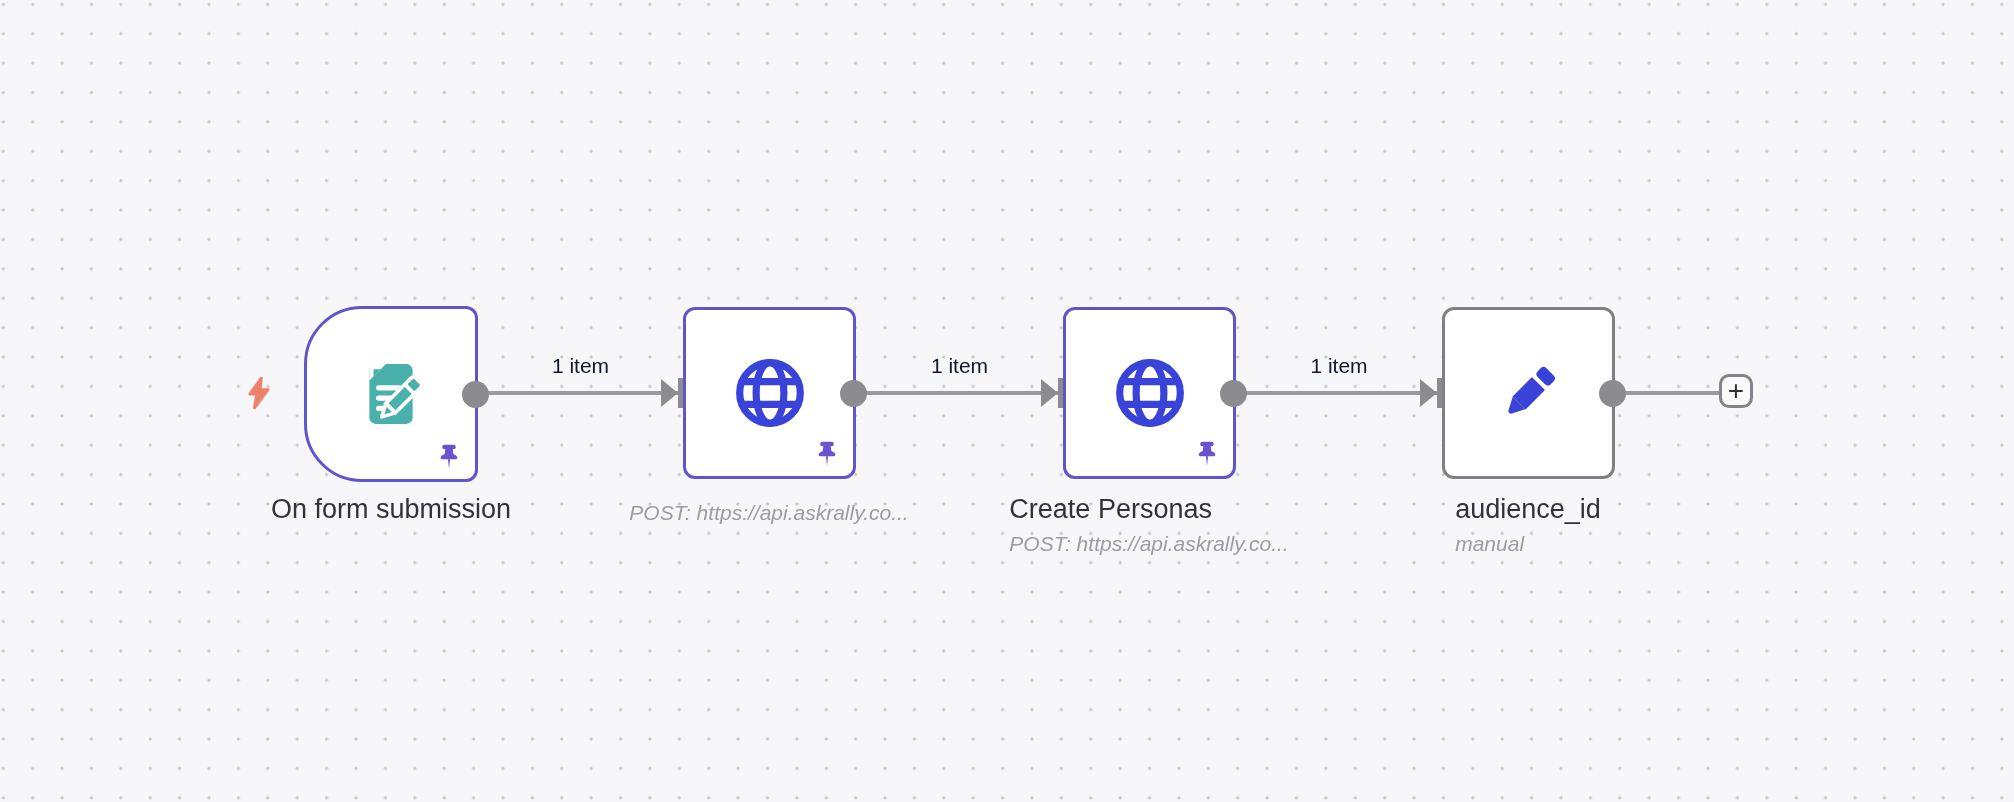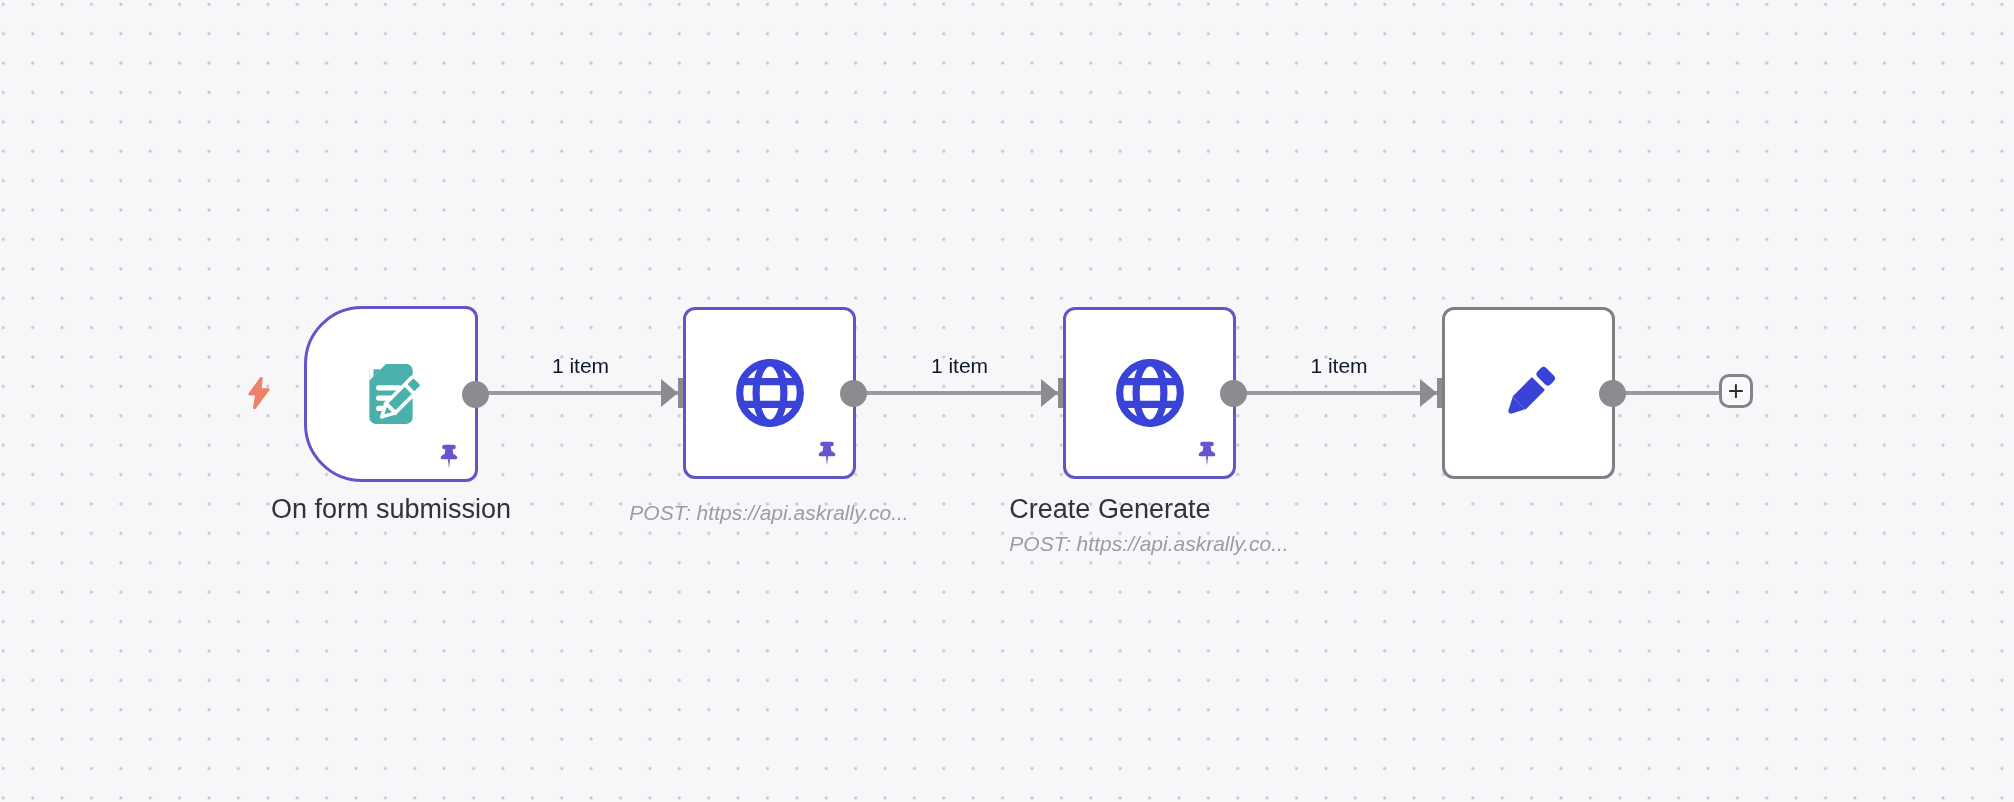--- a/index.html
+++ b/index.html
@@ -193,17 +193,21 @@
 
   <button class="plus-btn">+</button>
 
   <div class="node-label" style="left:391px">
     <div class="title">On form submission</div>
   </div>
   <div class="node-label" style="left:769px">
     <div class="subtitle">POST: https://api.askrally.co...</div>
   </div>
   <div class="node-label" style="left:1149px">
-    <div class="title">Create Generate</div>
+    <div class="title">Create Personas</div>
     <div class="subtitle">POST: https://api.askrally.co...</div>
   </div>
+  <div class="node-label" style="left:1528px">
+    <div class="title">audience_id</div>
+    <div class="subtitle">manual</div>
+  </div>
 
 </div>
 
 </body></html>

